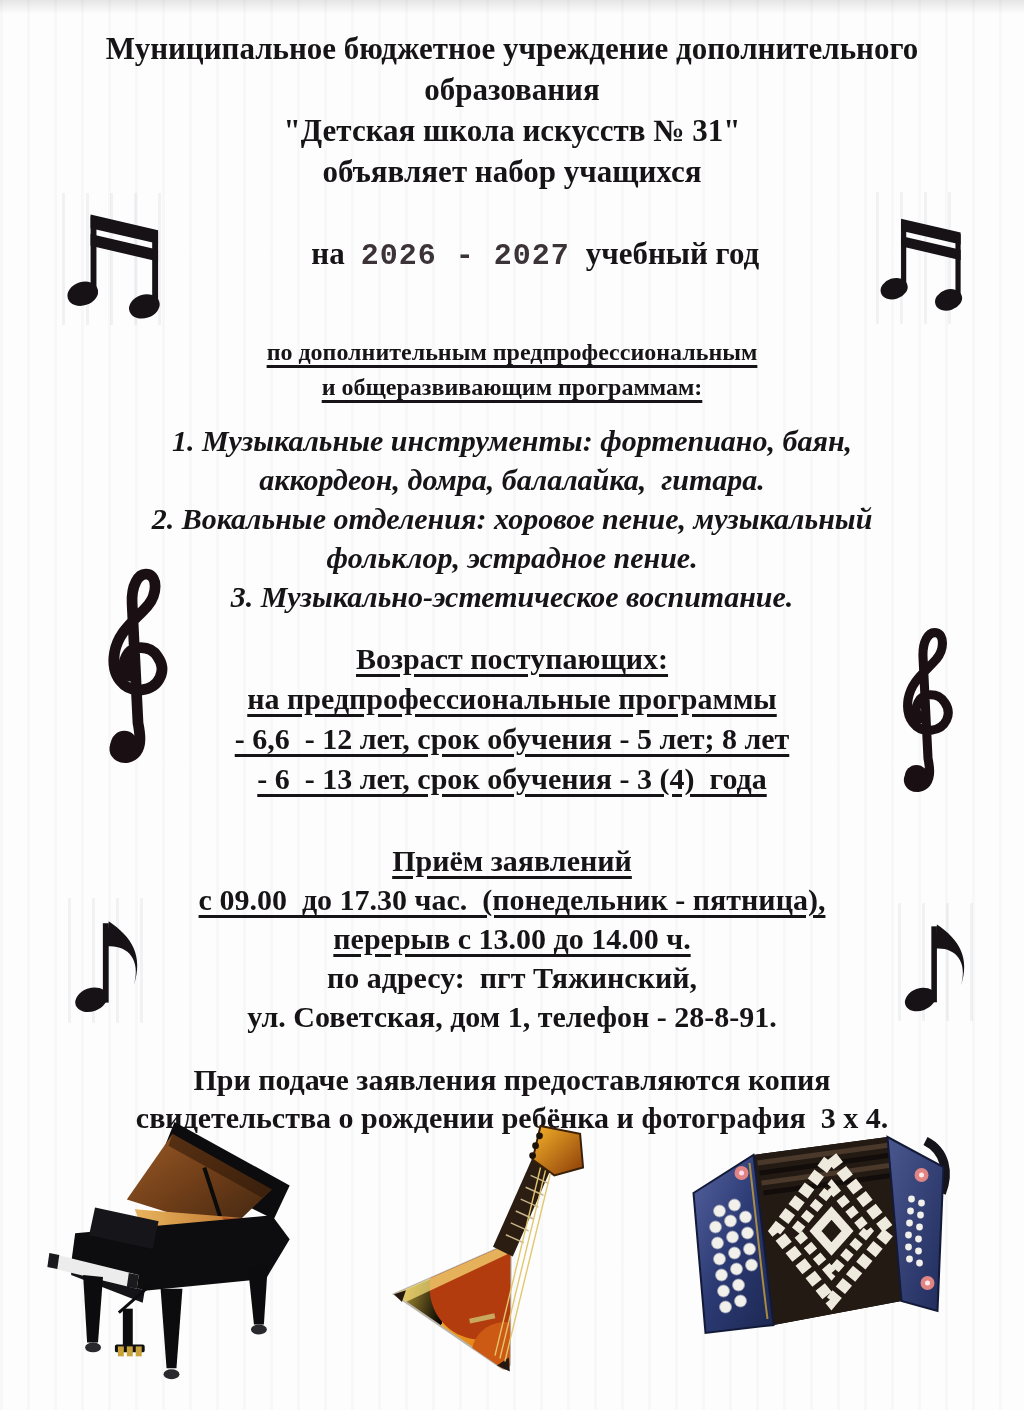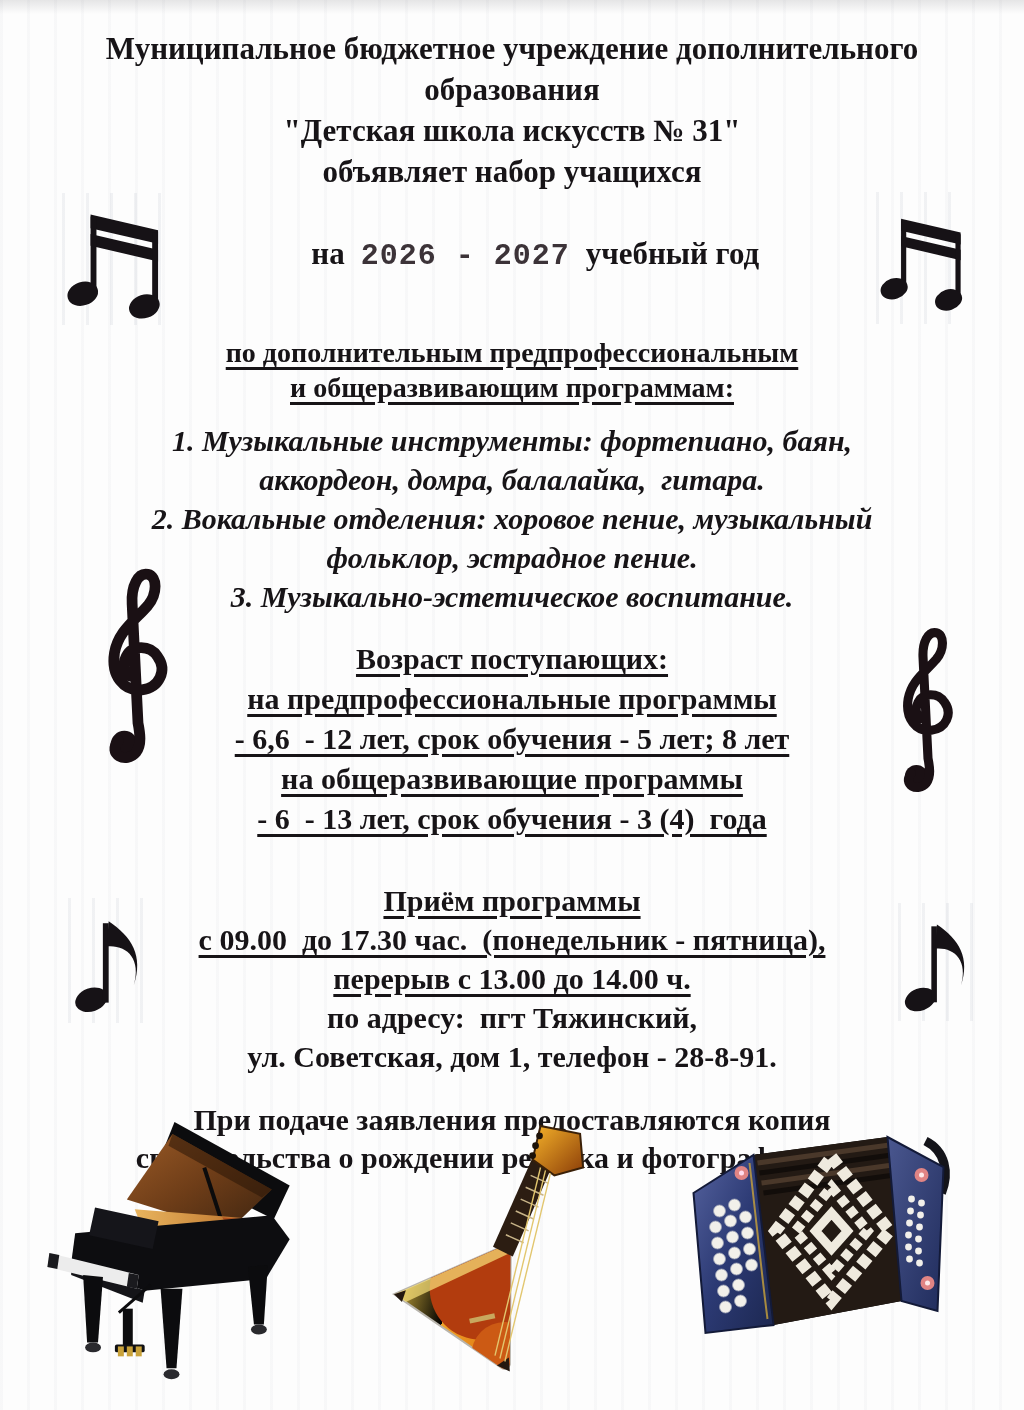--- a/index.html
+++ b/index.html
@@ -20,21 +20,21 @@
   .center{text-align:center;}
   .line{white-space:pre-wrap;}
   
   .title{padding-top:28px;font-weight:bold;font-size:31px;line-height:41px;}
   .year{
     font-family:Liberation Mono, monospace;
     font-weight:bold;color:#3c3338;letter-spacing:1px;
     margin:0 16px;font-size:30px;
   }
   
-  .prog-heading{margin-top:17px;font-weight:bold;font-size:28px;line-height:35px;}
+  .prog-heading{margin-top:17px;font-weight:bold;font-size:24px;line-height:35px;}
   .u{text-decoration:underline;text-decoration-thickness:2.5px;text-underline-offset:5px;}
   
   .programs{margin-top:16px;font-weight:bold;font-style:italic;font-size:30px;line-height:39px;}
   
   .age{margin-top:23px;font-weight:bold;font-size:30px;line-height:40px;}
   
   .admission{margin-top:42px;font-weight:bold;font-size:30px;line-height:39px;}
   
   .final-note{margin-top:25px;font-weight:bold;font-size:30px;line-height:38px;}
   
@@ -67,26 +67,25 @@
     <div class="line">аккордеон, домра, балалайка,  гитара.</div>
     <div class="line">2. Вокальные отделения: хоровое пение, музыкальный</div>
     <div class="line">фольклор, эстрадное пение.</div>
     <div class="line">3. Музыкально-эстетическое воспитание.</div>
   </div>
 
   <div class="age center">
     <div class="line u">Возраст поступающих:</div>
     <div class="line u">на предпрофессиональные программы</div>
     <div class="line u">- 6,6  - 12 лет, срок обучения - 5 лет; 8 лет</div>
-    <div class="line u">на общеразвивающие программы</div>
     <div class="line u">- 6  - 13 лет, срок обучения - 3 (4)  года</div>
   </div>
 
   <div class="admission center">
-    <div class="line u">Приём программы</div>
+    <div class="line u">Приём заявлений</div>
     <div class="line u">с 09.00  до 17.30 час.  (понедельник - пятница),</div>
     <div class="line u">перерыв с 13.00 до 14.00 ч.</div>
     <div class="line">по адресу:  пгт Тяжинский,</div>
     <div class="line">ул. Советская, дом 1, телефон - 28-8-91.</div>
   </div>
 
   <div class="final-note center">
     <div class="line">При подаче заявления предоставляются копия</div>
     <div class="line">свидетельства о рождении ребёнка и фотография  3 х 4.</div>
   </div>

